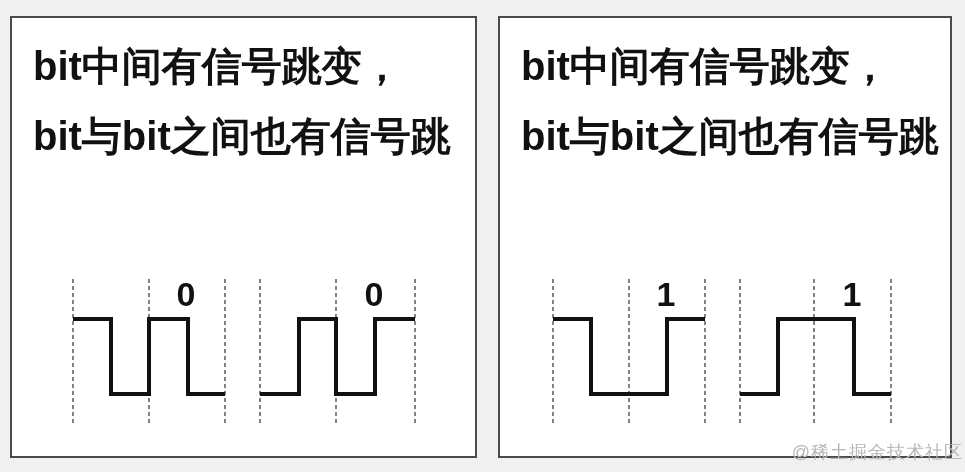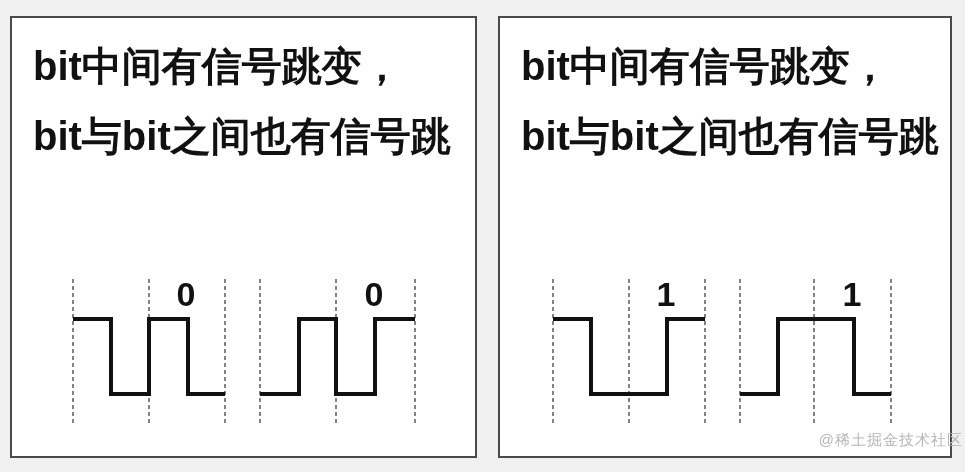--- a/index.html
+++ b/index.html
@@ -26,22 +26,22 @@
     font-size:40px;line-height:70px;white-space:nowrap;
     letter-spacing:0px;
   }
   .desc .line{height:70px;}
   svg.wave{position:absolute;left:0;top:0;width:100%;height:100%;display:block;}
   .bit-label{
     font-family:"Liberation Sans","DejaVu Sans",sans-serif;
     font-weight:bold;font-size:34px;fill:var(--ink);
   }
   .watermark{
-    position:absolute;right:2px;bottom:22px;z-index:5;
-    color:var(--wm);font-size:15px;letter-spacing:1px;
+    position:absolute;right:2px;bottom:8px;z-index:5;
+    color:var(--wm);font-size:18px;letter-spacing:1px;
   }
 </style>
 </head>
 <body>
 
 <section class="panel left">
   <div class="desc">
     <div class="line">bit中间有信号跳变，</div>
     <div class="line">bit与bit之间也有信号跳</div>
   </div>

